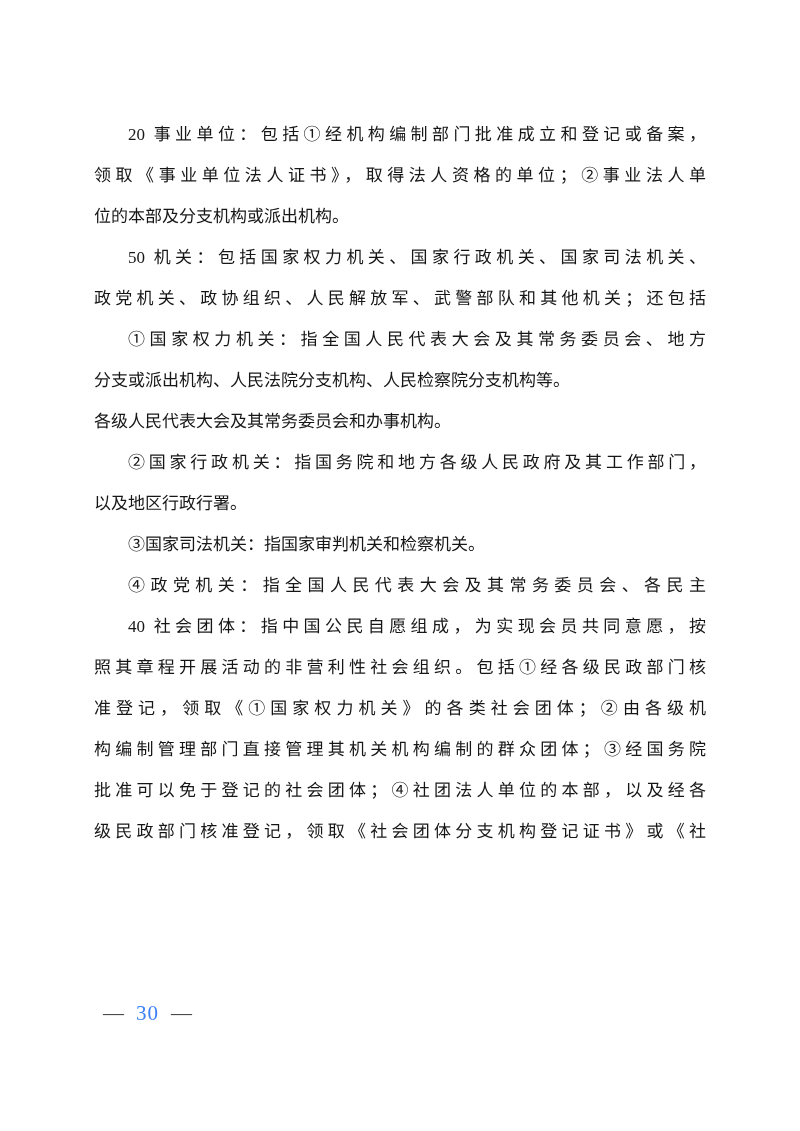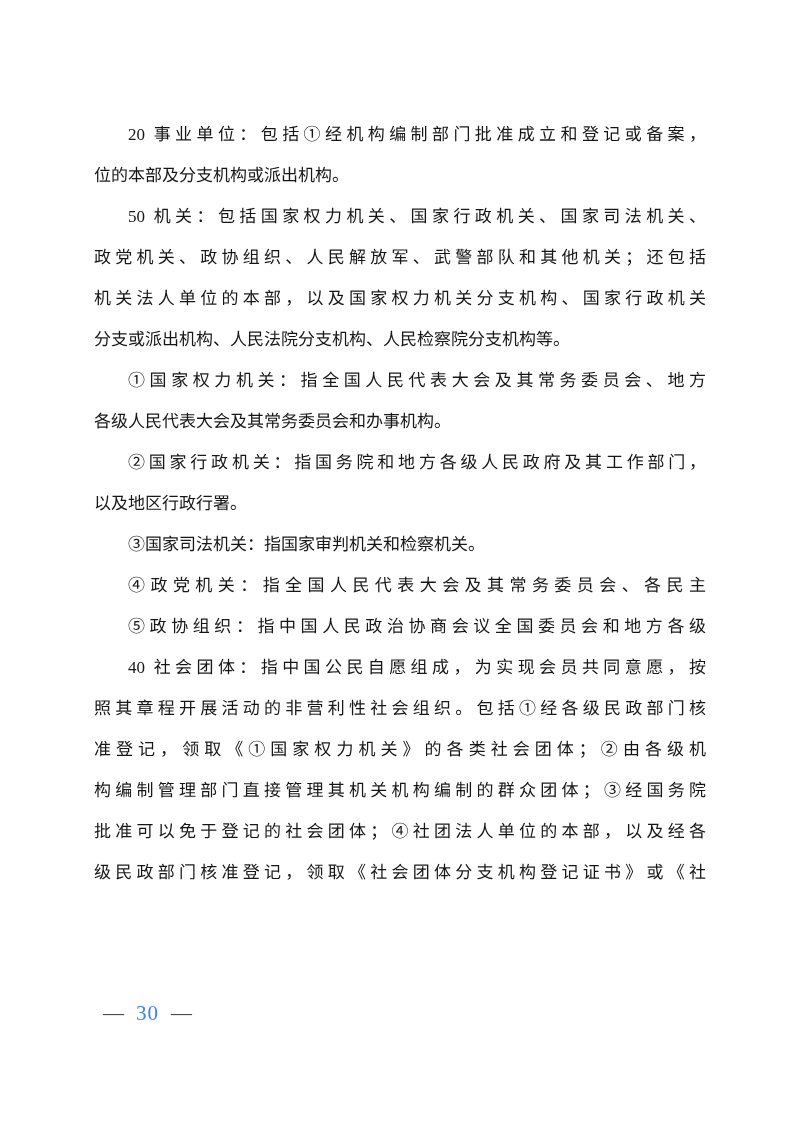--- a/index.html
+++ b/index.html
@@ -59,32 +59,31 @@
     letter-spacing: 1px;
   }
 </style>
 </head>
 <body>
 
 <div class="page">
 
   <main class="text-block">
       <div class="line first">20 事业单位：包括①经机构编制部门批准成立和登记或备案，</div>
+      <div class="line">领取《事业单位法人证书》，取得法人资格的单位；②事业法人单</div>
       <div class="line end">位的本部及分支机构或派出机构。</div>
       <div class="line first">50 机关：包括国家权力机关、国家行政机关、国家司法机关、</div>
       <div class="line">政党机关、政协组织、人民解放军、武警部队和其他机关；还包括</div>
-      <div class="line">机关法人单位的本部，以及国家权力机关分支机构、国家行政机关</div>
+      <div class="line first">①国家权力机关：指全国人民代表大会及其常务委员会、地方</div>
       <div class="line end">分支或派出机构、人民法院分支机构、人民检察院分支机构等。</div>
-      <div class="line first">①国家权力机关：指全国人民代表大会及其常务委员会、地方</div>
       <div class="line end">各级人民代表大会及其常务委员会和办事机构。</div>
       <div class="line first">②国家行政机关：指国务院和地方各级人民政府及其工作部门，</div>
       <div class="line end">以及地区行政行署。</div>
       <div class="line first end">③国家司法机关：指国家审判机关和检察机关。</div>
       <div class="line first">④政党机关：指全国人民代表大会及其常务委员会、各民主</div>
-      <div class="line first">⑤政协组织：指中国人民政治协商会议全国委员会和地方各级</div>
       <div class="line first">40 社会团体：指中国公民自愿组成，为实现会员共同意愿，按</div>
       <div class="line">照其章程开展活动的非营利性社会组织。包括①经各级民政部门核</div>
       <div class="line">准登记，领取《①国家权力机关》的各类社会团体；②由各级机</div>
       <div class="line">构编制管理部门直接管理其机关机构编制的群众团体；③经国务院</div>
       <div class="line">批准可以免于登记的社会团体；④社团法人单位的本部，以及经各</div>
       <div class="line">级民政部门核准登记，领取《社会团体分支机构登记证书》或《社</div>
     </main>
 
   <footer class="folio">
     <span class="dash">—</span>

